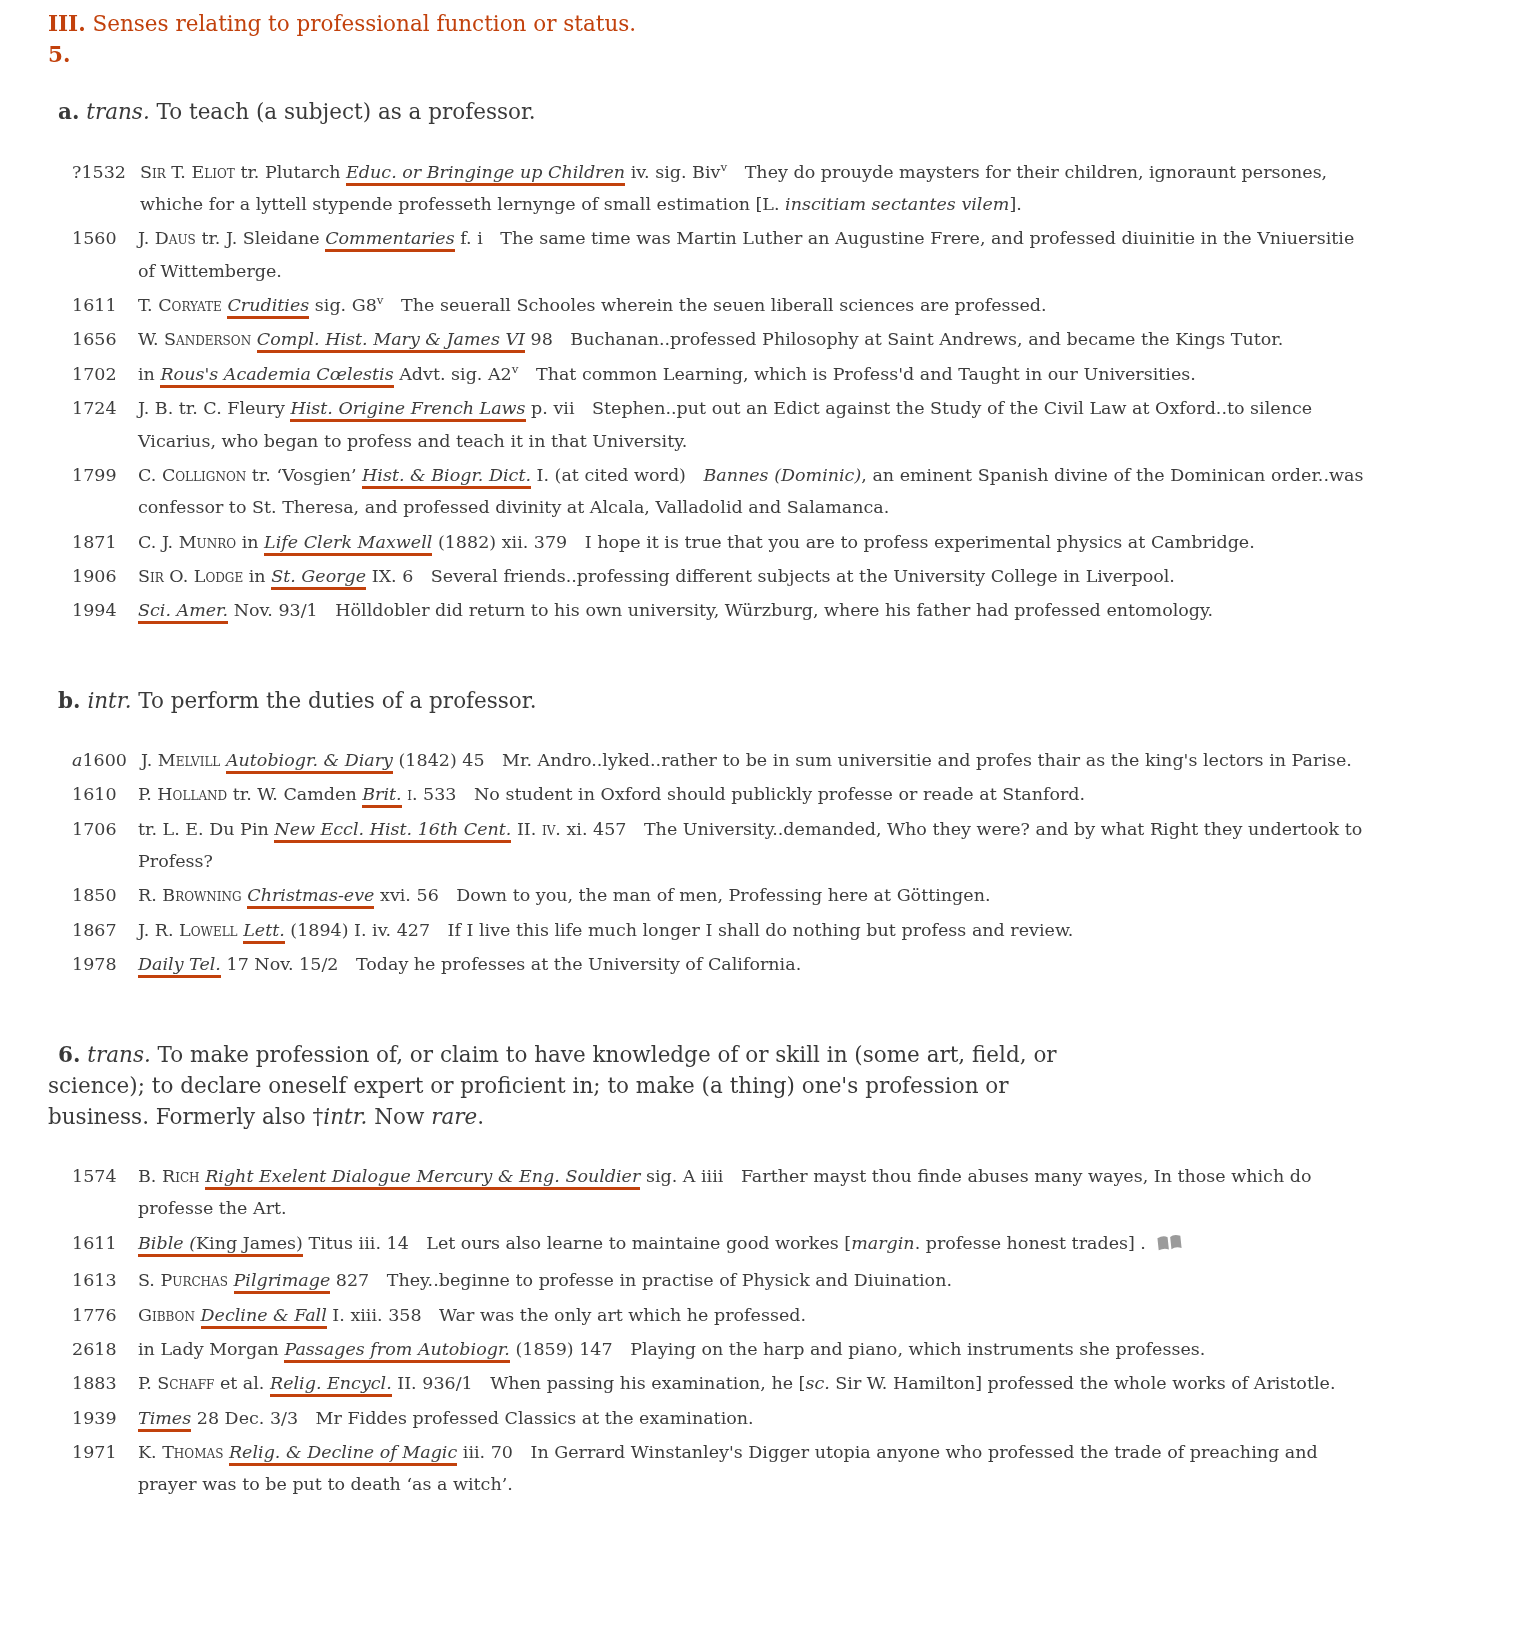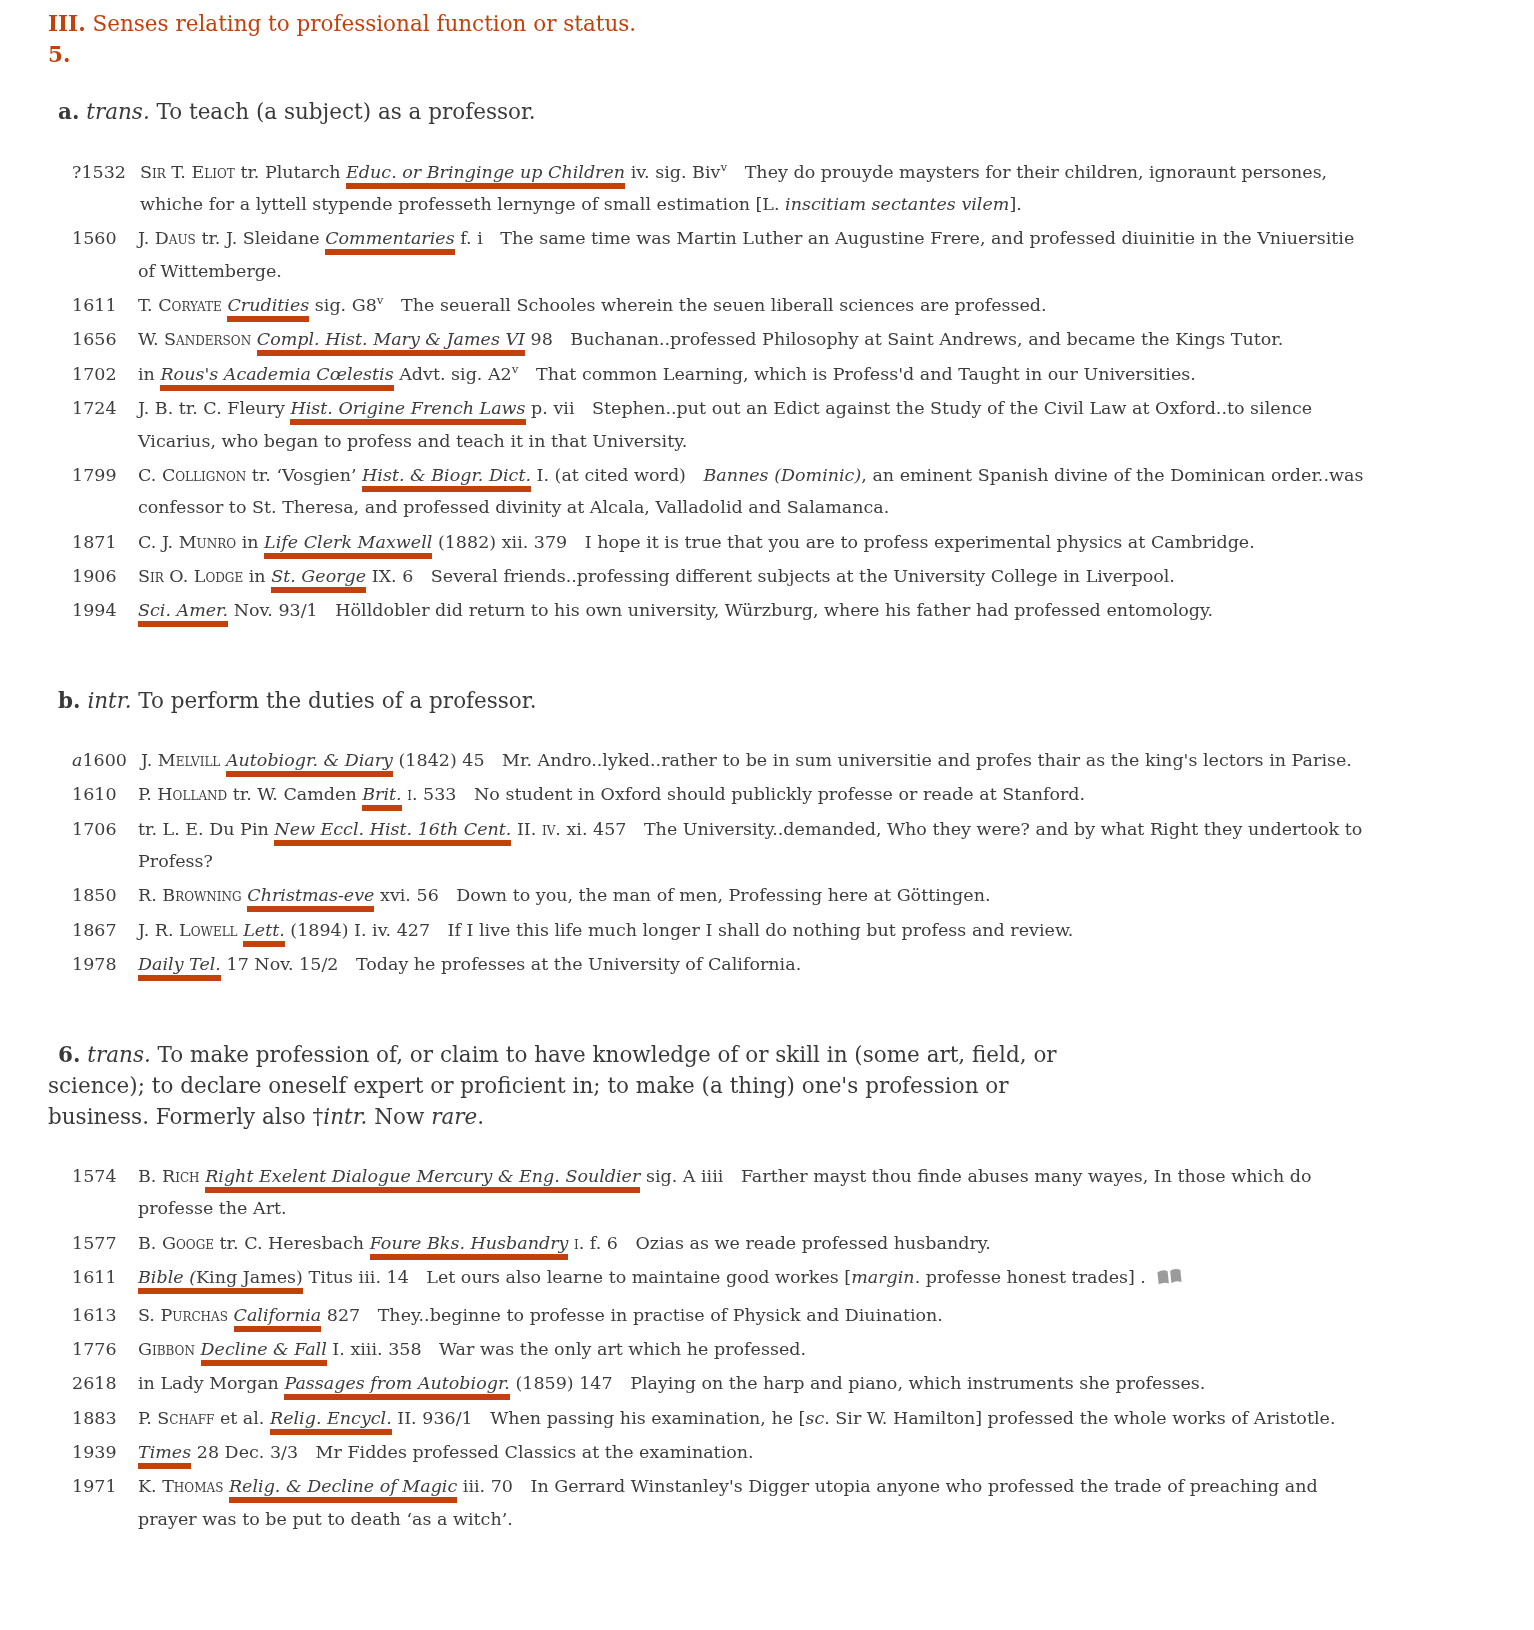--- a/index.html
+++ b/index.html
@@ -47,21 +47,21 @@
     min-width: 52px;
     margin-right: 14px;
     white-space: nowrap;
   }
   .quote-body { flex: 1 1 auto; }
   .seg-p { }
   .seg-b { font-weight: bold; }
   .seg-i { font-style: italic; text-align: center; }
   .seg-sc { font-variant: small-caps; }
   .seg-ti, .seg-tu {
-    border-bottom: 6px solid #c2410c;
+    border-bottom: 3px solid #c2410c;
     padding-bottom: 1px;
     cursor: pointer;
   }
   .seg-ti { font-style: italic; }
   .seg-sup {
     font-size: 68%;
     vertical-align: super;
     line-height: 0;
   }
   .book-icon {
@@ -157,33 +157,29 @@
         </div>
       </div>
       <div class="sense-block">
         <div class="sense-heading"><span class="seg-b">6.</span><span class="seg-p"> </span><span class="seg-i">trans.</span><span class="seg-p"> To make profession of, or claim to have knowledge of or skill in (some art, field, or science); to declare oneself expert or proficient in; to make (a thing) one's profession or business. Formerly also †</span><span class="seg-i">intr.</span><span class="seg-p"> Now </span><span class="seg-i">rare</span><span class="seg-p">.</span></div>
         <div class="quotes">
           <div class="quote-row">
             <span class="quote-date">1574</span>
             <span class="quote-body"><span class="seg-sc">B. Rich</span><span class="seg-p"> </span><span class="seg-ti">Right Exelent Dialogue Mercury &amp; Eng. Souldier</span><span class="seg-p"> sig. A iiii Farther mayst thou finde abuses many wayes, In those which do professe the Art.</span></span>
           </div>
           <div class="quote-row">
-            <span class="quote-date">1577</span>
-            <span class="quote-body"><span class="seg-sc">B. Googe</span><span class="seg-p"> tr. C. Heresbach </span><span class="seg-ti">Foure Bks. Husbandry</span><span class="seg-p"> </span><span class="seg-sc">i.</span><span class="seg-p"> f. 6 Ozias as we reade professed husbandry.</span></span>
-          </div>
-          <div class="quote-row">
             <span class="quote-date">1611</span>
             <span class="quote-body"><span class="seg-ti">Bible (</span><span class="seg-tu">King James)</span><span class="seg-p"> Titus iii. 14 Let ours also learne to maintaine good workes [</span><span class="seg-i">margin</span><span class="seg-p">. professe honest trades] .</span><span class="book-icon"><svg width="27" height="18" viewBox="0 0 27 18">
                   <path d="M2 3 Q8 0.2 12.2 3 L12.2 15.5 Q8 12.8 2 15.2 Z" fill="#9b9b9b"></path>
                   <path d="M25 3 Q19 0.2 14.8 3 L14.8 15.5 Q19 12.8 25 15.2 Z" fill="#9b9b9b"></path>
                 </svg></span></span>
           </div>
           <div class="quote-row">
             <span class="quote-date">1613</span>
-            <span class="quote-body"><span class="seg-sc">S. Purchas</span><span class="seg-p"> </span><span class="seg-ti">California</span><span class="seg-p"> 827 They..beginne to professe in practise of Physick and Diuination.</span></span>
+            <span class="quote-body"><span class="seg-sc">S. Purchas</span><span class="seg-p"> </span><span class="seg-ti">Pilgrimage</span><span class="seg-p"> 827 They..beginne to professe in practise of Physick and Diuination.</span></span>
           </div>
           <div class="quote-row">
             <span class="quote-date">1776</span>
             <span class="quote-body"><span class="seg-sc">Gibbon</span><span class="seg-p"> </span><span class="seg-ti">Decline &amp; Fall</span><span class="seg-p"> I. xiii. 358 War was the only art which he professed.</span></span>
           </div>
           <div class="quote-row">
             <span class="quote-date">2618</span>
             <span class="quote-body"><span class="seg-p">in Lady Morgan </span><span class="seg-ti">Passages from Autobiogr.</span><span class="seg-p"> (1859) 147 Playing on the harp and piano, which instruments she professes.</span></span>
           </div>
           <div class="quote-row">

